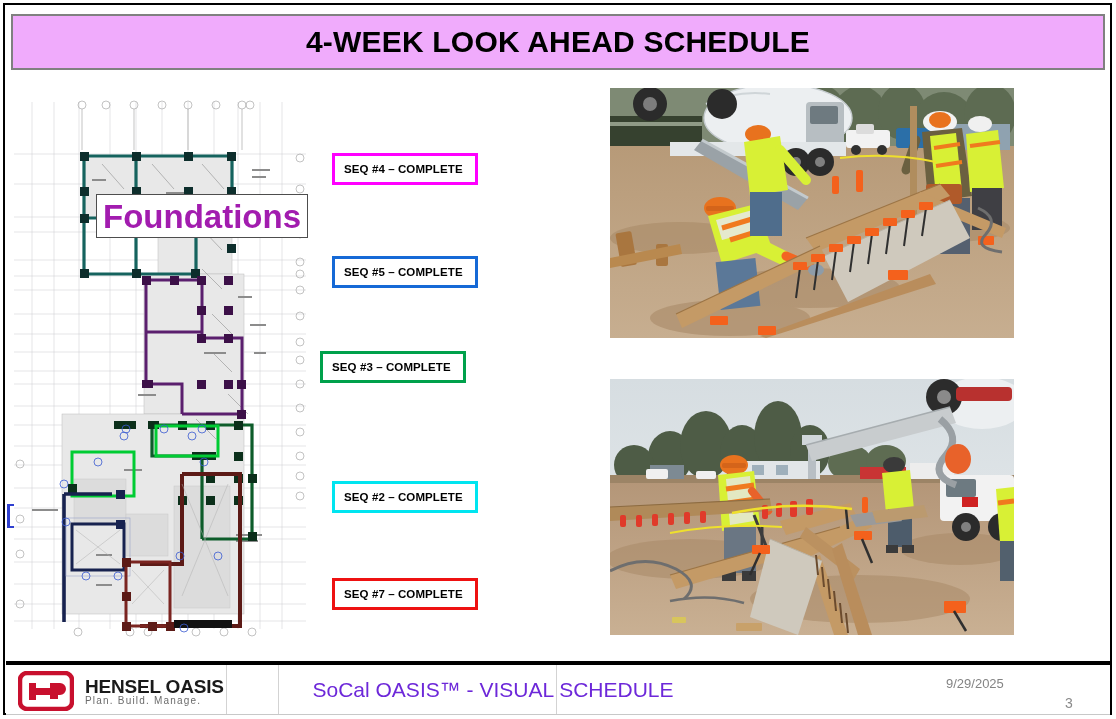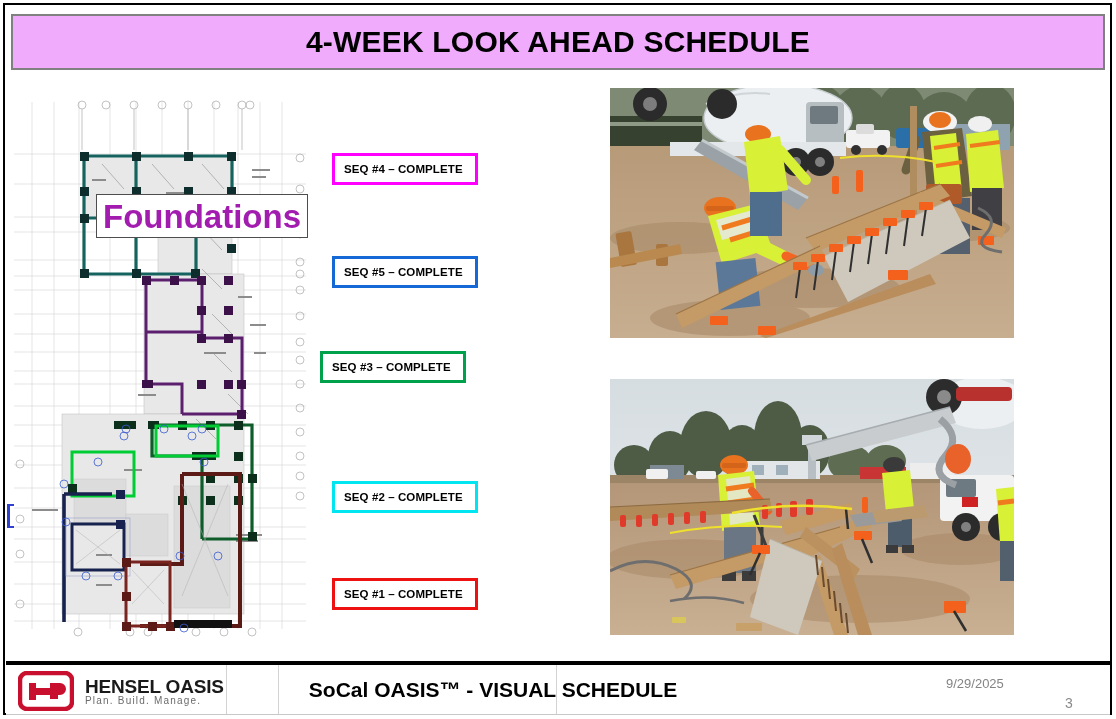--- a/index.html
+++ b/index.html
@@ -123,21 +123,21 @@
     font-size:10px;color:#6b6b6b;letter-spacing:1.2px;margin-top:0;
     white-space:nowrap;
   }
 
   .footer-title{
     position:absolute;left:0;top:0;width:1104px;height:50px;
     display:flex;align-items:center;justify-content:center;
     pointer-events:none;
   }
   .footer-title span{
-    font-size:21px;font-weight:bold;color:#000000;white-space:nowrap;
+    font-size:21px;font-weight:normal;color:#6d28d9;white-space:nowrap;
     transform:translateX(-65px);
   }
 
   .footer-date{
     position:absolute;left:940px;top:11px;
     font-size:13px;color:#848484;white-space:nowrap;
   }
   .footer-page{
     position:absolute;left:1059px;top:30px;
     font-size:14px;color:#8a8a8a;
@@ -442,21 +442,21 @@
   <div class="legend-item" id="leg1" style="left: 332px; top: 256px; border-color: rgb(21, 105, 214);">
     <span class="legend-label">SEQ #5 – COMPLETE</span>
   </div>
   <div class="legend-item" id="leg2" style="left: 320px; top: 351px; border-color: rgb(0, 161, 75);">
     <span class="legend-label">SEQ #3 – COMPLETE</span>
   </div>
   <div class="legend-item" id="leg3" style="left: 332px; top: 481px; border-color: rgb(0, 229, 240);">
     <span class="legend-label">SEQ #2 – COMPLETE</span>
   </div>
   <div class="legend-item" id="leg4" style="left: 332px; top: 578px; border-color: rgb(238, 17, 17);">
-    <span class="legend-label">SEQ #1 – COMPLETE</span>
+    <span class="legend-label">SEQ #7 – COMPLETE</span>
   </div>
 
   <div class="photo" style="left:610px;top:88px;width:404px;height:250px;">
     <svg viewBox="0 0 404 250" xmlns="http://www.w3.org/2000/svg">
       <defs>
         <linearGradient id="sky1" x1="0" y1="0" x2="0" y2="1">
           <stop offset="0%" stop-color="#c9d3d8"></stop>
             <stop offset="100%" stop-color="#dde4e6"></stop>
         </linearGradient>
         <linearGradient id="dirt1" x1="0" y1="0" x2="0" y2="1">

